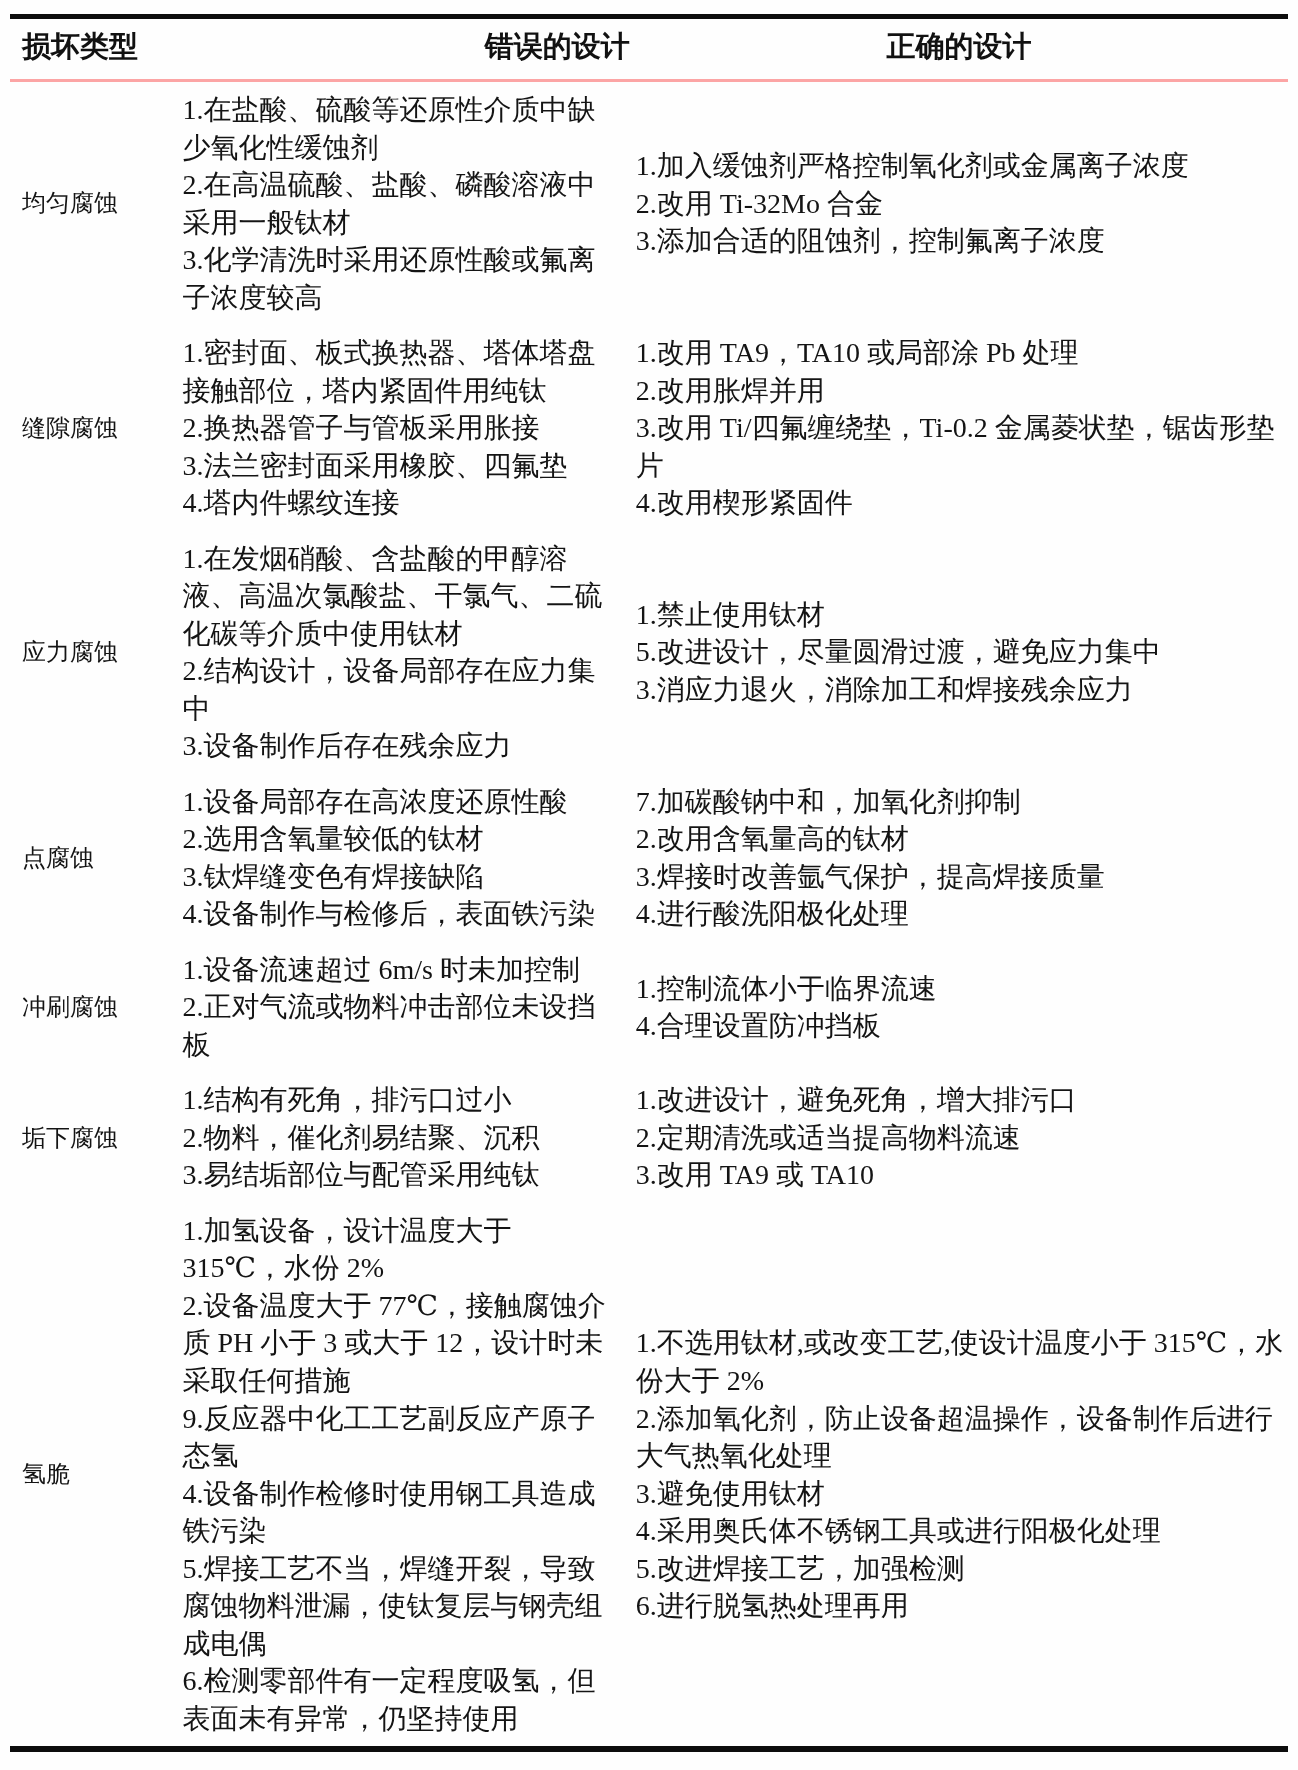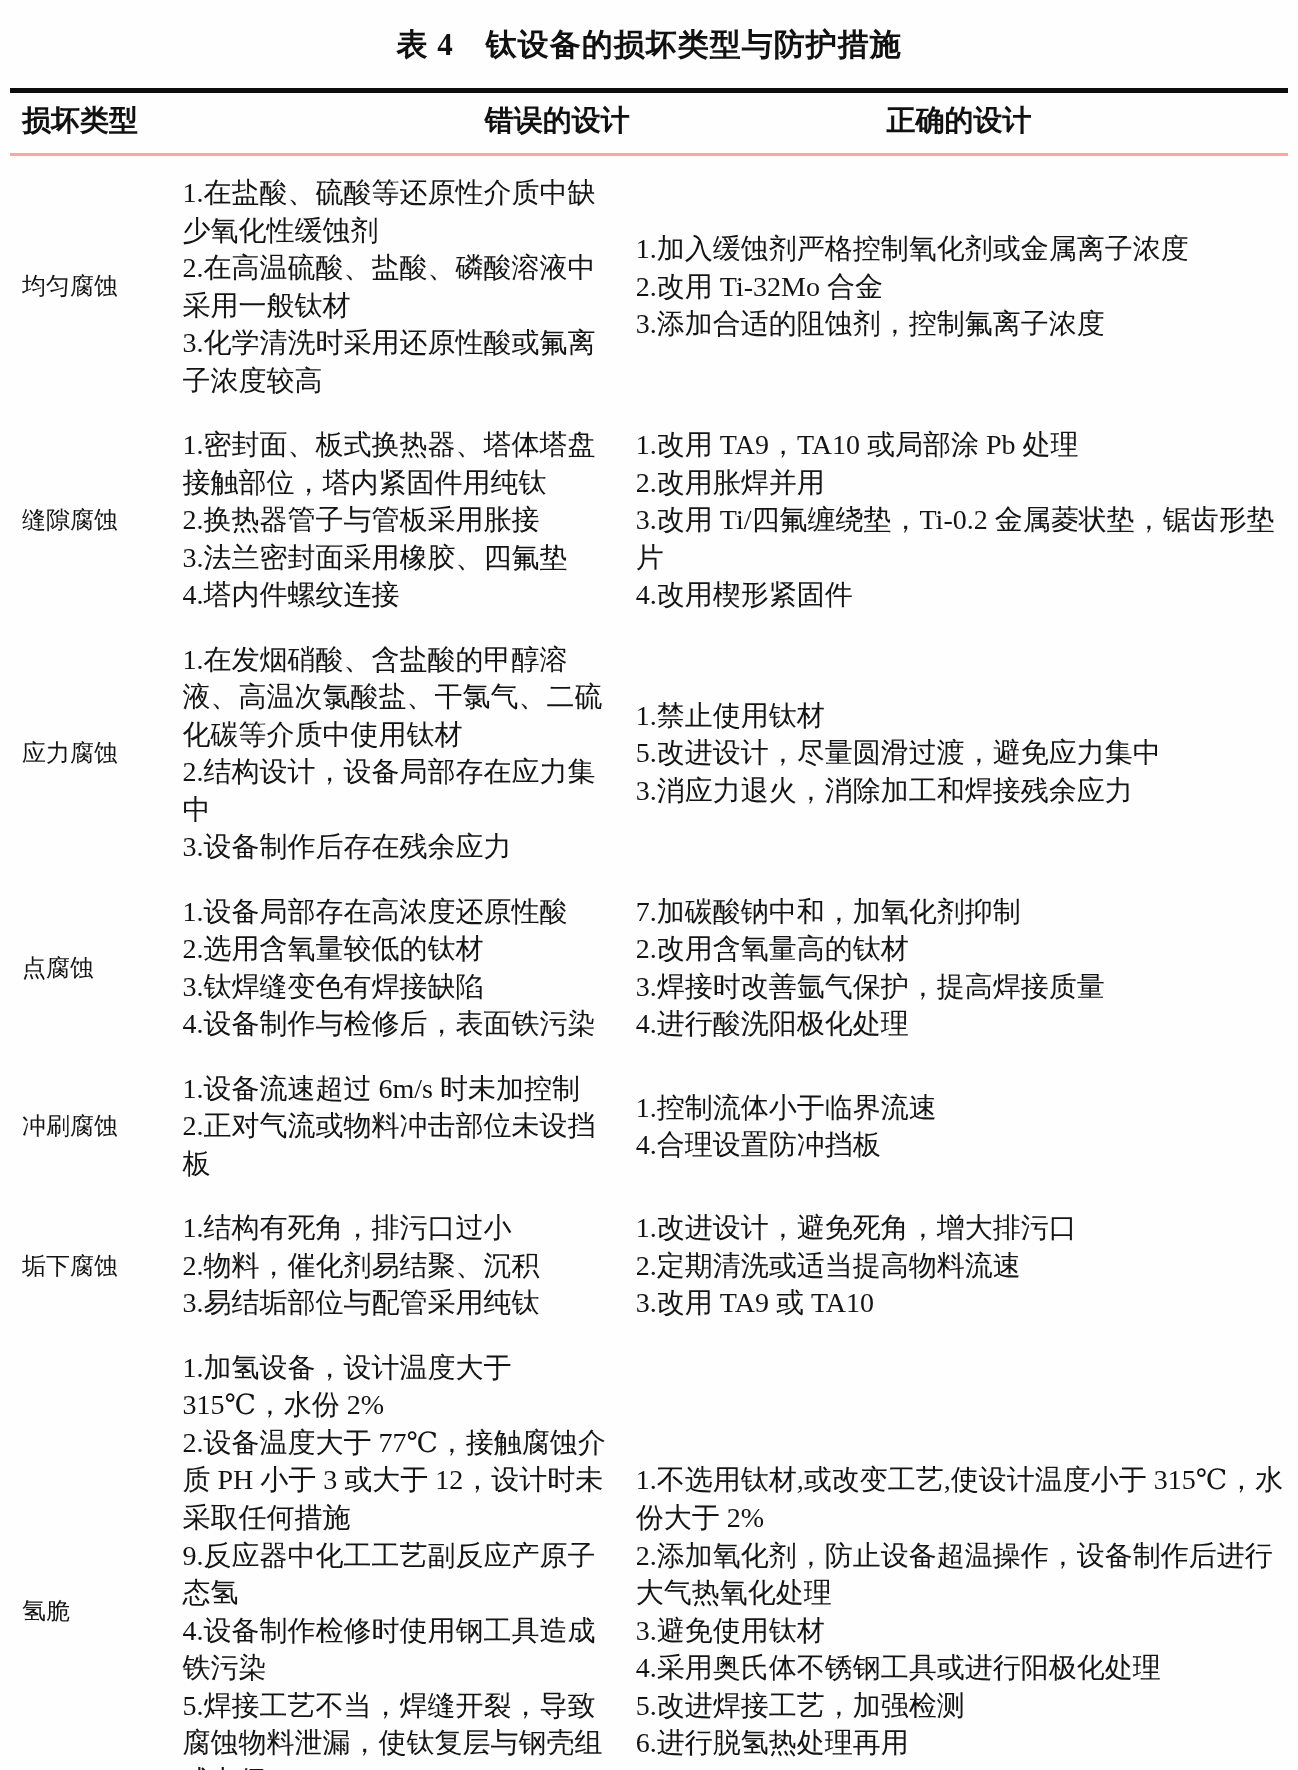--- a/index.html
+++ b/index.html
@@ -41,37 +41,36 @@
     padding: 8px 0 12px 0;
     color: #111;
   }
   thead th.h-type  { text-align: left; padding-left: 12px; }
   thead th.h-wrong { text-align: right; }
   thead th.h-right { text-align: center; }
   tbody td {
     vertical-align: middle;
     font-size: 28px;
     line-height: 1.34;
-    padding: 18px 2px 9px 0;
+    padding: 9px 2px 9px 0;
     color: #141414;
   }
   td.cell-type {
     padding-left: 12px;
     white-space: nowrap;
     font-size: 24px;
   }
   td.cell-wrong { padding-right: 10px; }
   td.cell-right { padding-left: 6px; }
   .item { text-align: left; }
 </style>
 </head>
 <body>
 
 <div class="page">
-  <div class="title">表 4　钛设备的损坏类型与防护措施</div>
 
   <table class="damage-table">
     <colgroup>
       <col class="c-type">
       <col class="c-wrong">
       <col class="c-right">
     </colgroup>
     <thead>
       <tr>
         <th class="h-type">损坏类型</th>

